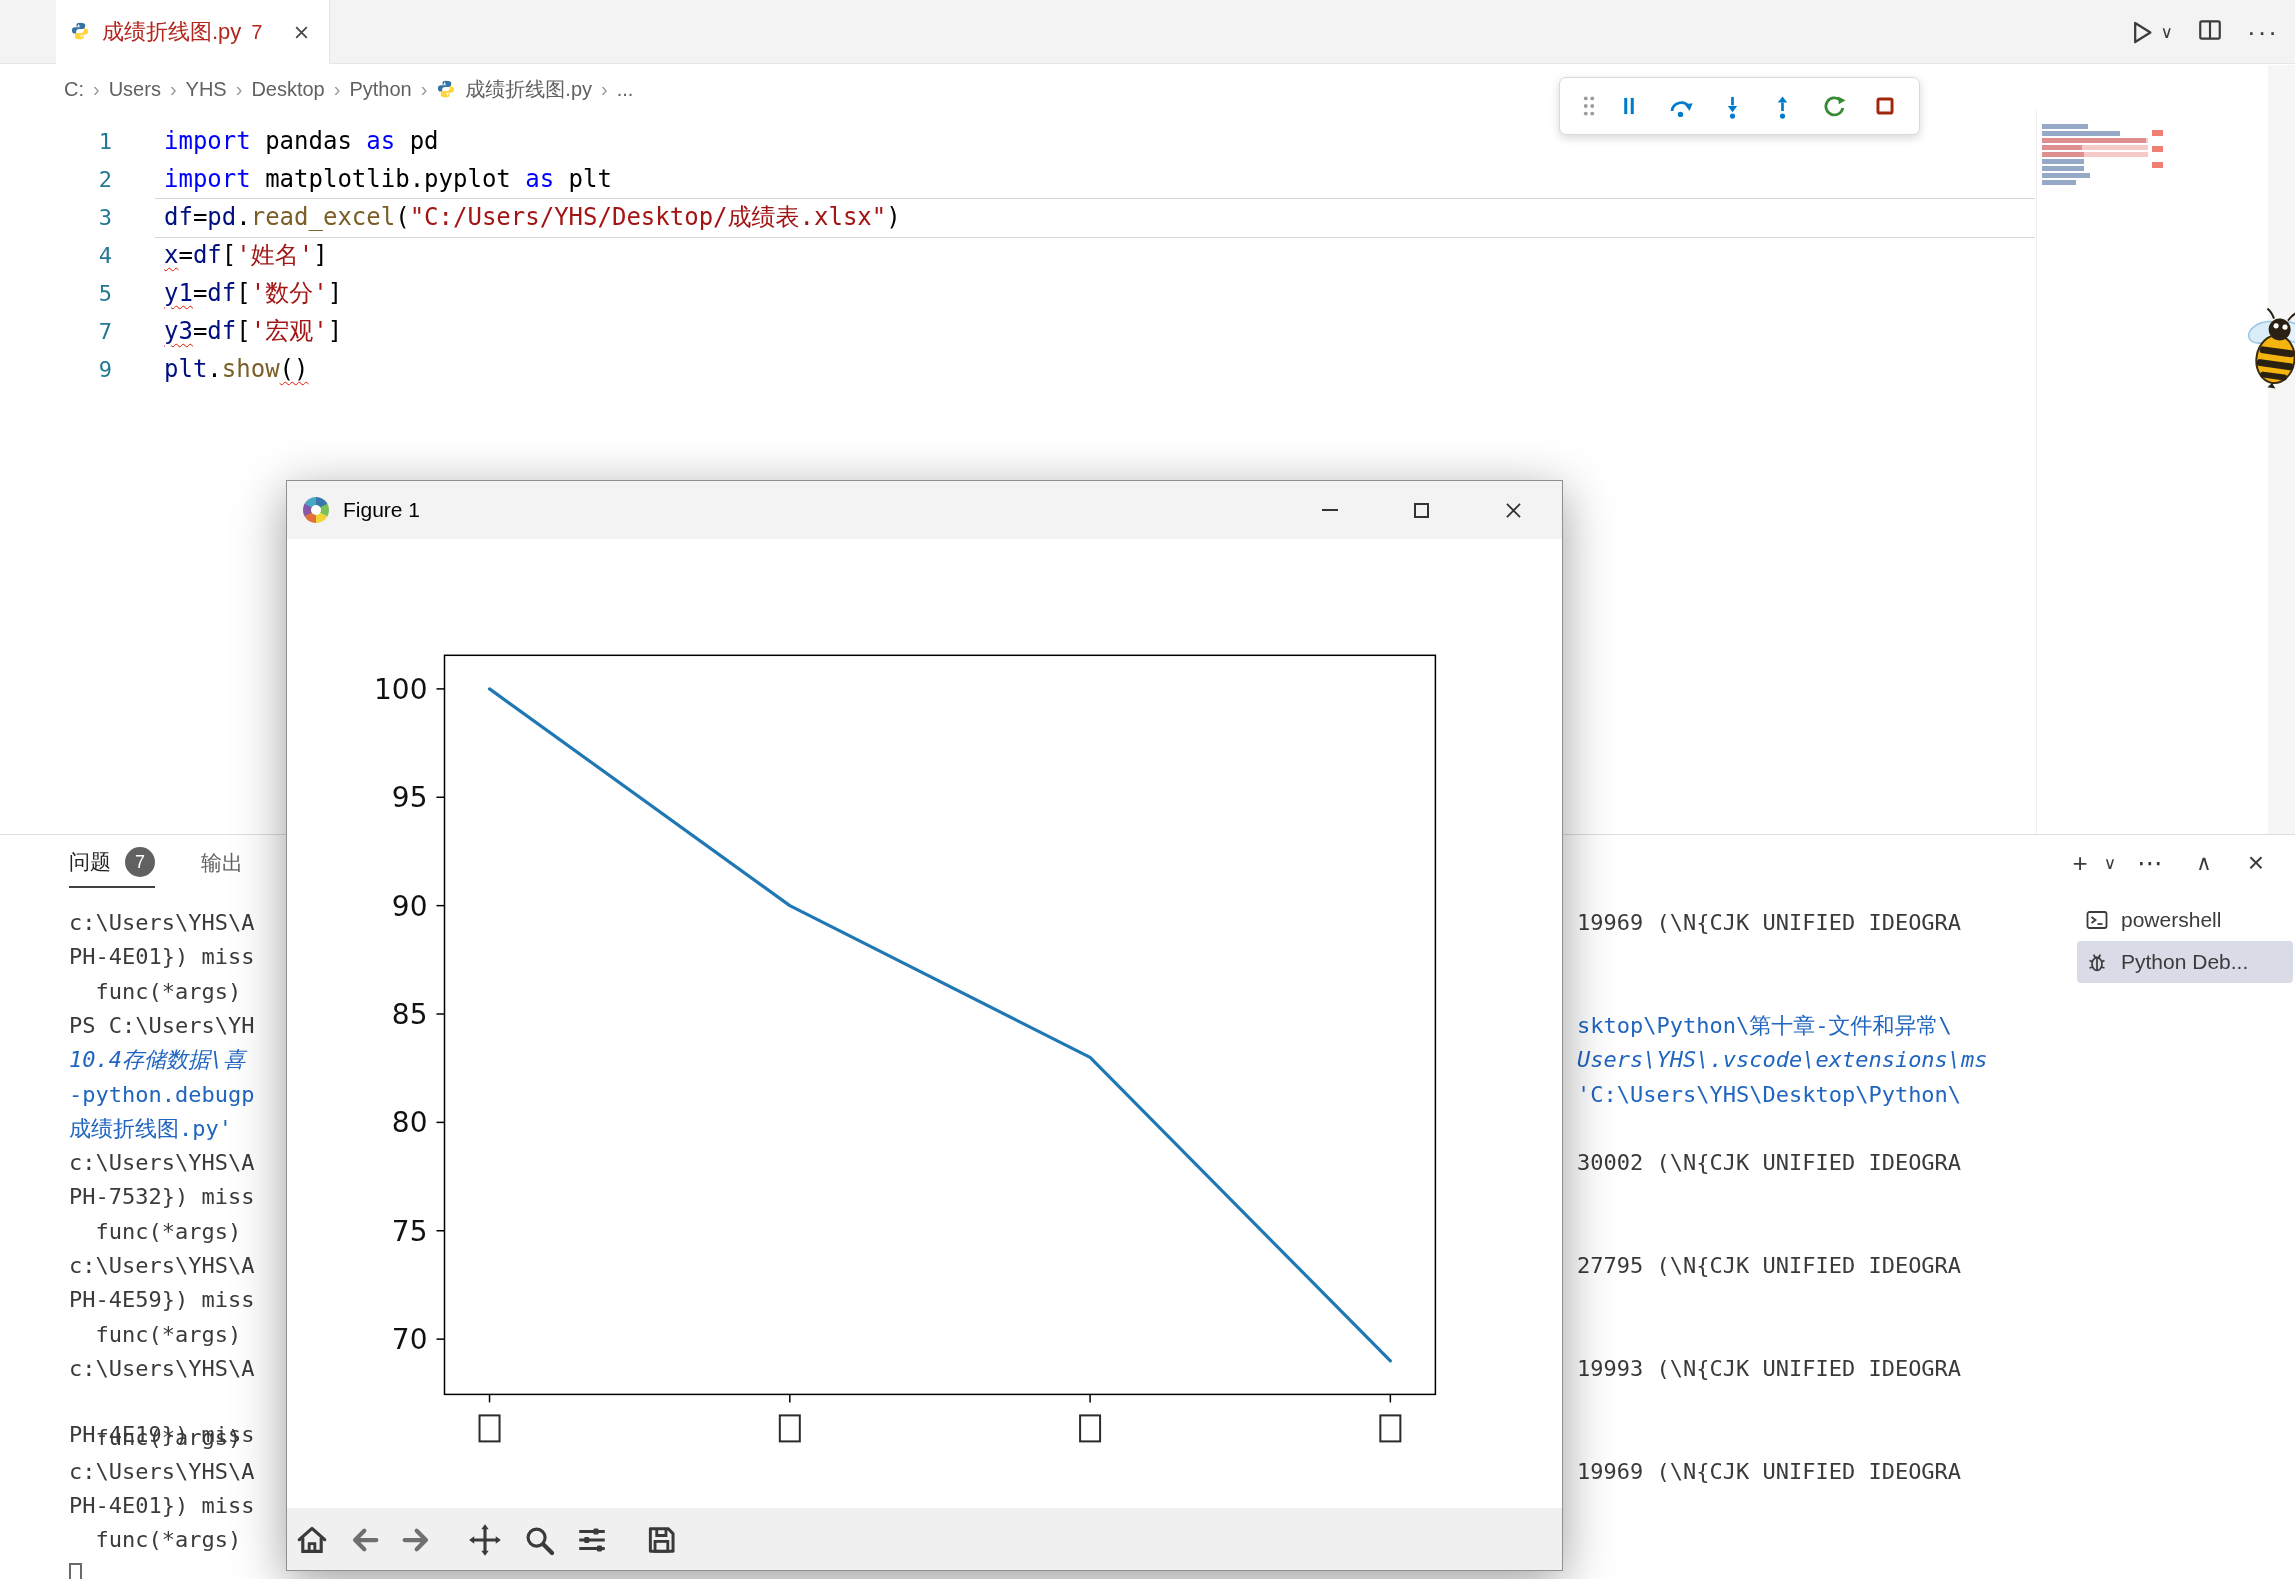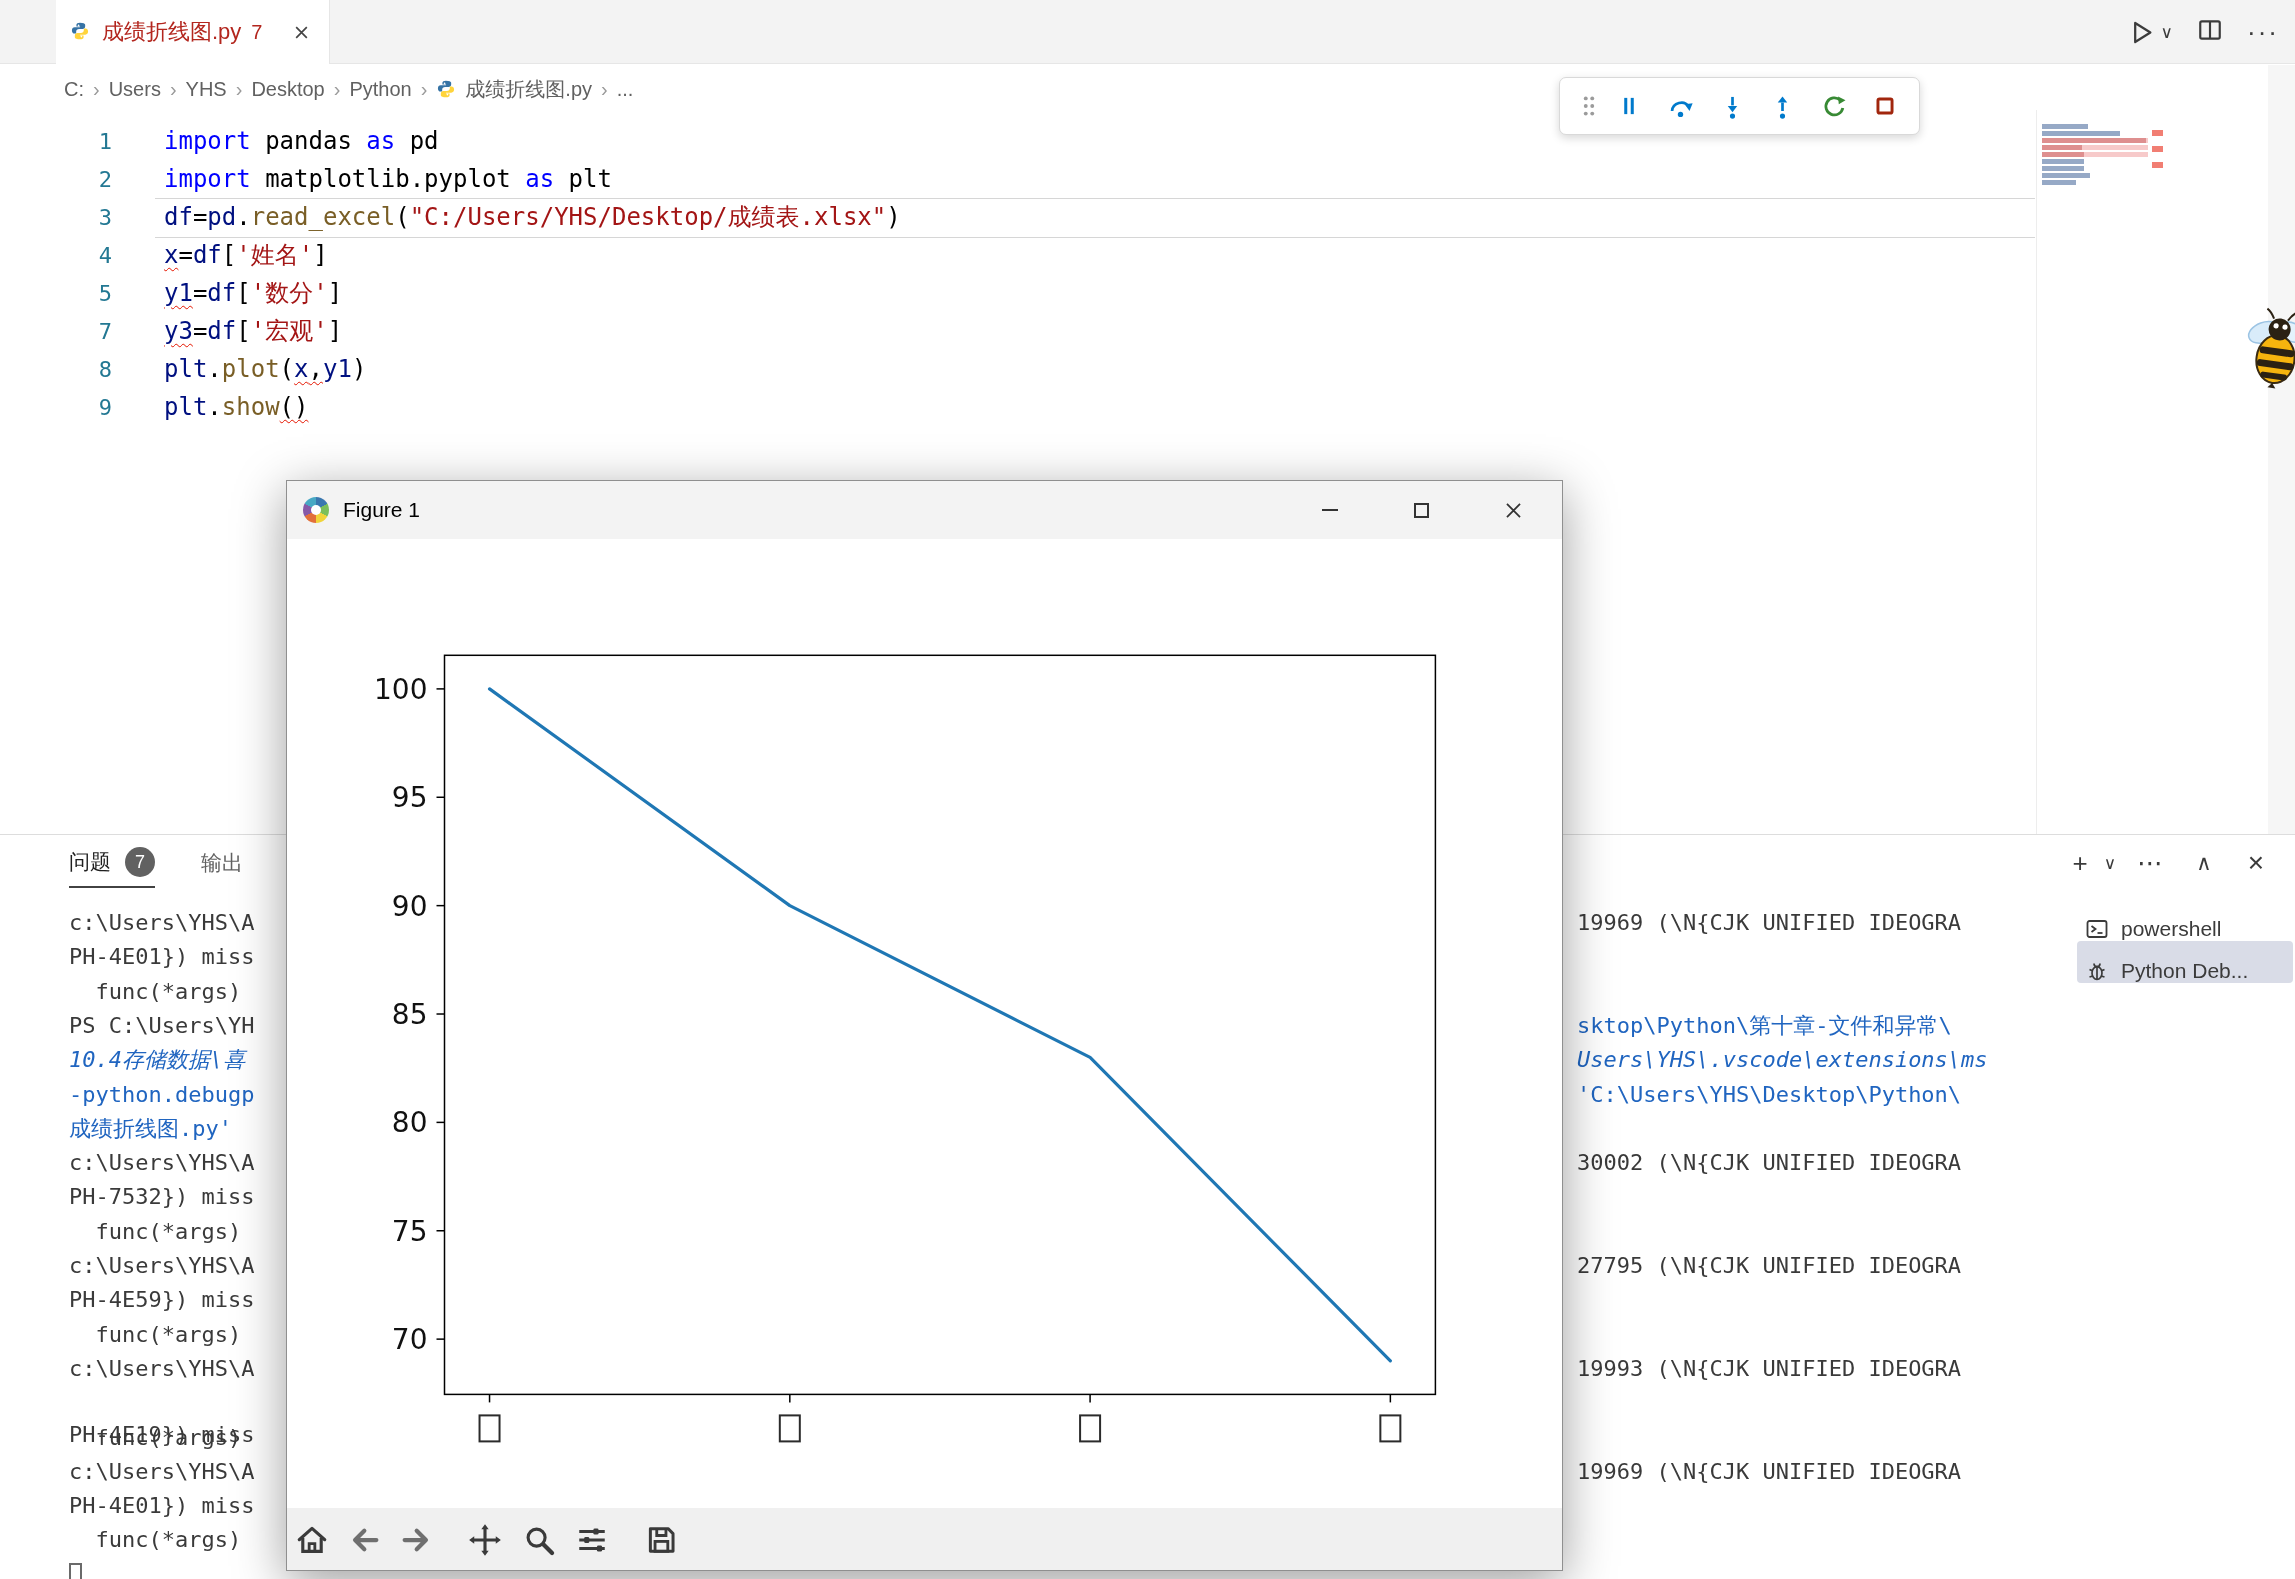--- a/index.html
+++ b/index.html
@@ -62,21 +62,21 @@
   .term{position:absolute;left:69px;top:71px;width:2000px;height:674px;color:#3a3a3a;font-size:22px;
         font-family:"DejaVu Sans Mono","Liberation Mono",monospace;}
   .trow{position:absolute;left:0;height:34px;line-height:34px;white-space:pre;}
   .tr-right{position:absolute;left:1508px;top:0;white-space:pre;}
   .tblue{color:#2065c0;}
   .tcursor{display:inline-block;width:13px;height:23px;border:2px solid #6a6a6a;vertical-align:-4px;box-sizing:border-box;}
 
   
   .ts{position:absolute;right:0;top:0;width:232px;height:745px;}
   .ts-ico{position:absolute;top:10px;font-size:26px;color:#3b3b3b;height:36px;display:flex;align-items:center;justify-content:center;width:34px;border-radius:5px;}
-  .ts-item{position:absolute;left:14px;right:2px;height:42px;display:flex;align-items:flex-end;gap:12px;font-size:21px;color:#3b3b3b;padding-left:8px;border-radius:4px;box-sizing:border-box;}
+  .ts-item{position:absolute;left:14px;right:2px;height:42px;display:flex;align-items:center;gap:12px;font-size:21px;color:#3b3b3b;padding-left:8px;border-radius:4px;box-sizing:border-box;}
   .ts-item.sel{background:#d9dce7;}
   .ts-item .lbl{white-space:nowrap;overflow:hidden;}
 
   
   .figwin{position:absolute;left:286px;top:480px;width:1277px;height:1091px;background:#fff;border:1px solid #8f8f8f;
           box-shadow:0 12px 48px rgba(0,0,0,.38);z-index:50;box-sizing:border-box;}
   .figtitle{position:absolute;left:0;top:0;width:100%;height:58px;background:#f3f3f3;}
   .mpl-icon{position:absolute;left:16px;top:16px;width:26px;height:26px;border-radius:50%;
             background:conic-gradient(#3a77af 0 60deg,#7bbf5a 60deg 120deg,#f0d43a 120deg 180deg,#e2703a 180deg 240deg,#8659a8 240deg 300deg,#48a8c4 300deg 360deg);}
   .mpl-icon:after{content:"";position:absolute;left:8px;top:8px;width:10px;height:10px;border-radius:50%;background:#fff;}
@@ -146,21 +146,20 @@
 
   <div class="editor">
     <div class="curline"></div>
     <div class="code">
         <div class="code-line"><span class="ln">1</span><span class="tok-kw">import</span><span class="tok-p"> pandas </span><span class="tok-kw">as</span><span class="tok-p"> pd</span></div>
         <div class="code-line"><span class="ln">2</span><span class="tok-kw">import</span><span class="tok-p"> matplotlib.pyplot </span><span class="tok-kw">as</span><span class="tok-p"> plt</span></div>
         <div class="code-line"><span class="ln">3</span><span class="tok-v">df</span><span class="tok-p">=</span><span class="tok-v">pd</span><span class="tok-p">.</span><span class="tok-fn">read_excel</span><span class="tok-p">(</span><span class="tok-s">"C:/Users/YHS/Desktop/成绩表.xlsx"</span><span class="tok-p">)</span></div>
         <div class="code-line"><span class="ln">4</span><span class="tok-v sq">x</span><span class="tok-p">=</span><span class="tok-v">df</span><span class="tok-p">[</span><span class="tok-s">'姓名'</span><span class="tok-p">]</span></div>
         <div class="code-line"><span class="ln">5</span><span class="tok-v sq">y1</span><span class="tok-p">=</span><span class="tok-v">df</span><span class="tok-p">[</span><span class="tok-s">'数分'</span><span class="tok-p">]</span></div>
         <div class="code-line"><span class="ln">7</span><span class="tok-v sq">y3</span><span class="tok-p">=</span><span class="tok-v">df</span><span class="tok-p">[</span><span class="tok-s">'宏观'</span><span class="tok-p">]</span></div>
-        <div class="code-line"><span class="ln">8</span><span class="tok-v">plt</span><span class="tok-p">.</span><span class="tok-fn">plot</span><span class="tok-p">(</span><span class="tok-v sq">x</span><span class="tok-p sq">,</span><span class="tok-v">y1</span><span class="tok-p">)</span></div>
         <div class="code-line"><span class="ln">9</span><span class="tok-v">plt</span><span class="tok-p">.</span><span class="tok-fn">show</span><span class="tok-p sq">()</span></div>
       </div>
   </div>
 
   <div class="mm-border"></div>
   <div class="minimap">
       <div class="mrow">
         <div class="mbar" style="width: 46px; background: rgb(150, 169, 198);"></div>
       </div>
       <div class="mrow">

